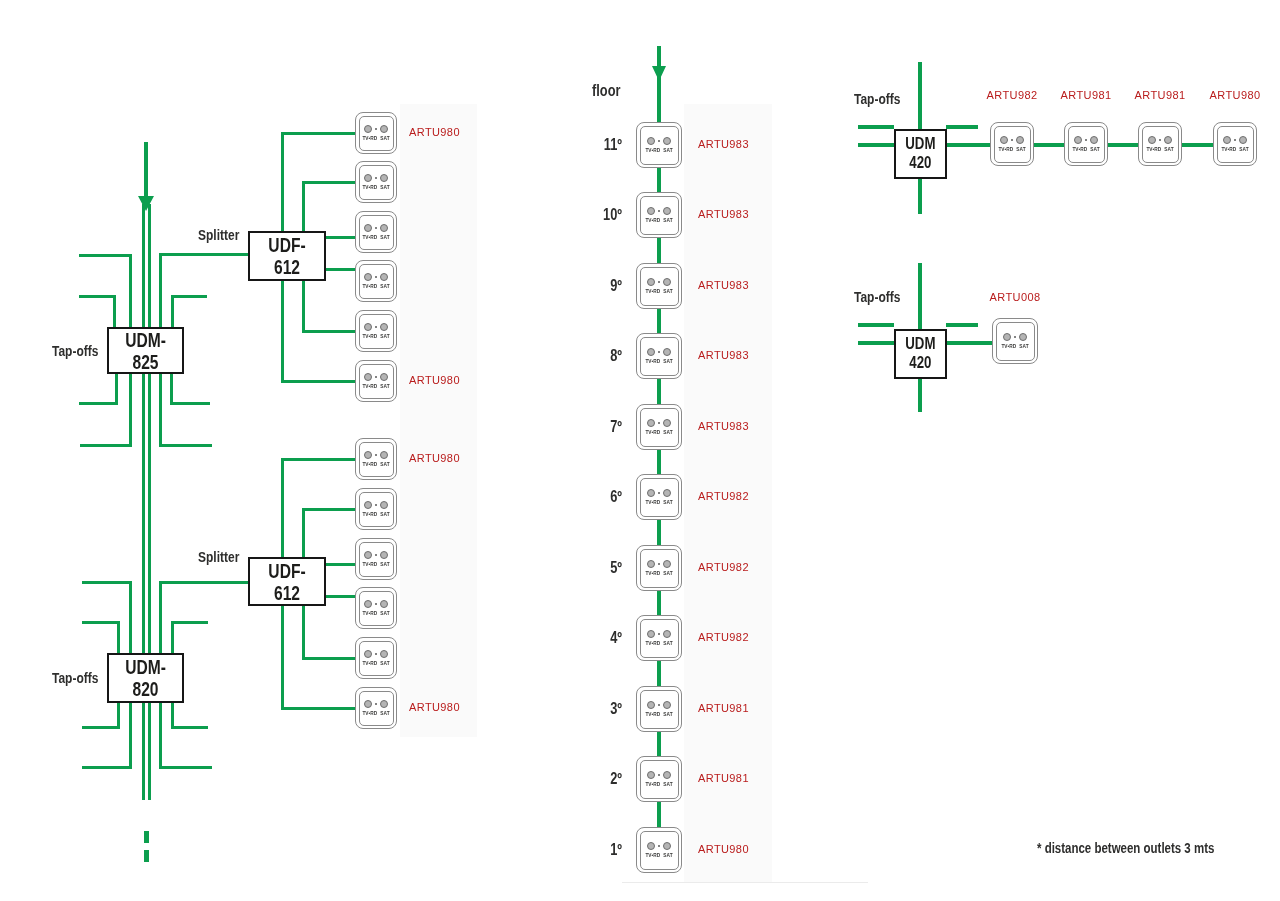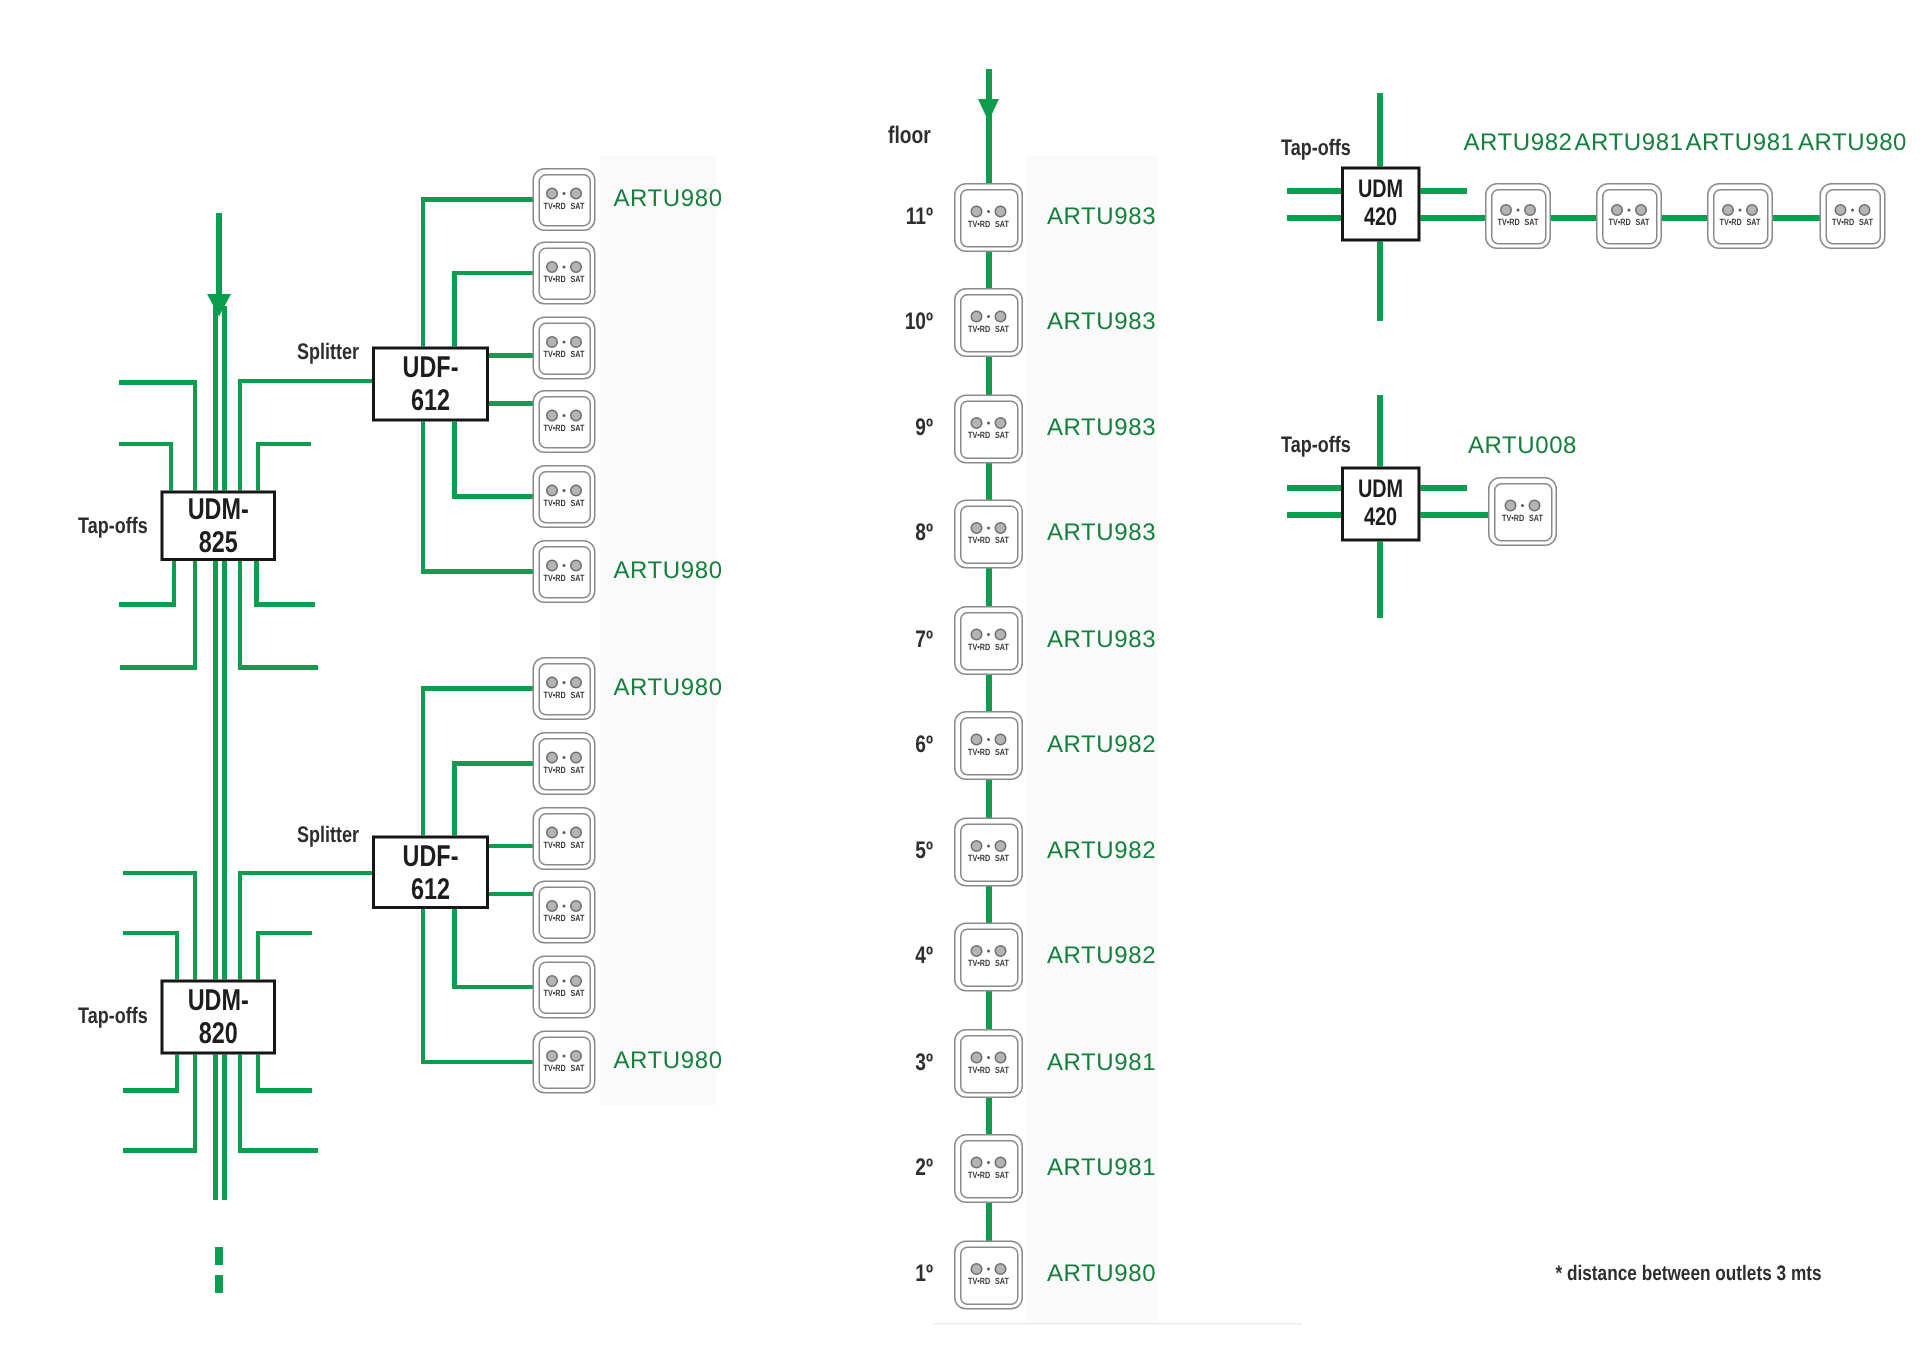--- a/index.html
+++ b/index.html
@@ -12,32 +12,32 @@
   .w3{stroke-width:3px;}
   .w4{stroke-width:4px;}
   .dash{stroke-width:5px;stroke-dasharray:12 7;}
 
   
   .dev{position:absolute;box-sizing:border-box;background:#fff;border:2.5px solid #161616;
        display:flex;align-items:center;justify-content:center;z-index:3;
        font-weight:700;color:#1d1d1b;}
   .dev span{display:block;transform:scaleX(.78);white-space:pre-line;text-align:center;line-height:1.1;}
   .dev-lg{font-size:20px;}
-  .dev-sm{font-size:17px;}
+  .dev-sm{font-size:17px;margin-top:18px;}
 
   
   .cond{position:absolute;z-index:3;font-size:15px;font-weight:700;color:#2e2e2d;
         white-space:nowrap;line-height:1;transform:scaleX(.8);transform-origin:0 50%;}
   .flr{position:absolute;z-index:3;font-size:16px;font-weight:700;color:#2e2e2d;
        line-height:16px;text-align:right;transform:scaleX(.8);transform-origin:100% 50%;white-space:nowrap;}
   .note{font-size:14px;transform:scaleX(.82);}
 
   
-  .artu{position:absolute;z-index:3;font-size:16px;line-height:15px;letter-spacing:.4px;
-        color:#15803d;white-space:nowrap;}
+  .artu{position:absolute;z-index:3;font-size:11px;line-height:15px;letter-spacing:.4px;
+        color:#b91c1c;white-space:nowrap;}
   .artu.center{text-align:center;}
 
   
   #title{position:absolute;left:30px;top:28px;font-size:21px;letter-spacing:.2px;color:#434342;z-index:3;}
 
   
   .outlet{position:absolute;box-sizing:border-box;background:#fff;border:1.5px solid #8a8a8a;
           border-radius:8px;padding:2.5px;z-index:2;}
   .outlet-inner{box-sizing:border-box;width:100%;height:100%;border:1px solid #8a8a8a;border-radius:5px;
           background:#fff;display:flex;flex-direction:column;align-items:center;justify-content:center;gap:2px;}

